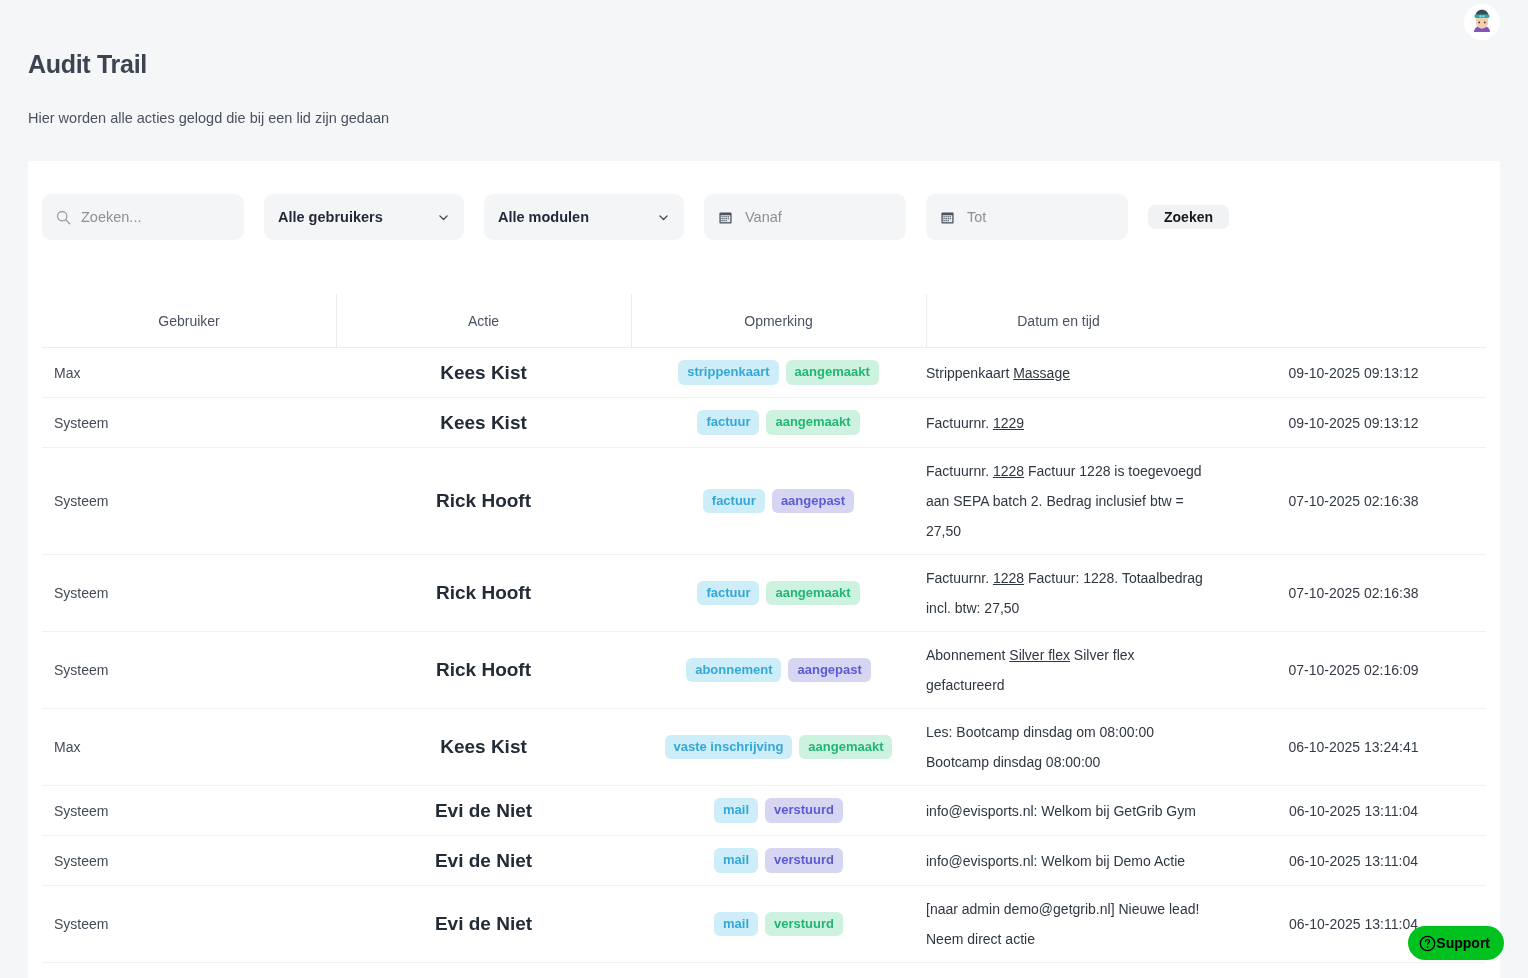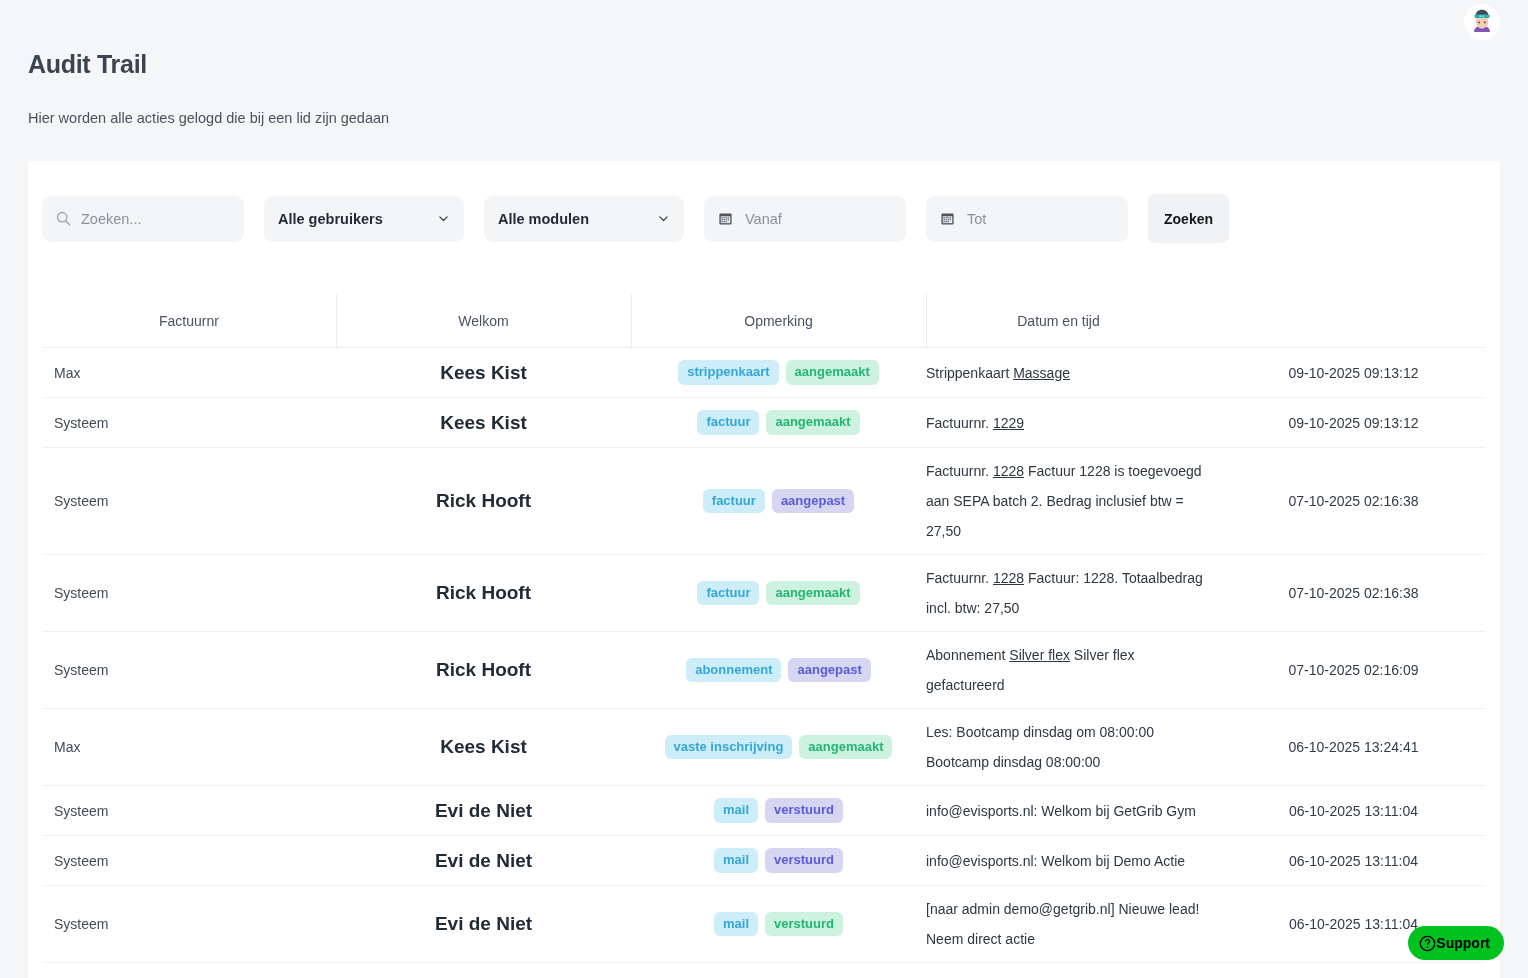--- a/index.html
+++ b/index.html
@@ -68,21 +68,21 @@
     border: none; background: transparent; outline: none;
     font-family: inherit; font-size: 14.5px; width: 100%;
     color: #32383f;
   }
   .field input::placeholder { color: #8b9099; }
   .search-icon { margin-right: 8px; flex: 0 0 auto; display:block; }
   .cal-icon { margin-right: 10px; flex: 0 0 auto; display:block; }
   .sel-label { flex: 1 1 auto; }
   .chev { flex: 0 0 auto; display:block; }
   .btn-zoeken {
-    height: 49px; padding: 0 16px;
+    height: 24px; padding: 0 16px;
     background: #f1f2f4; border: none; border-radius: 7px;
     font-family: inherit; font-size: 14px; font-weight: 700;
     color: #13181f; cursor: pointer;
   }
 
   
   .tbl { position: absolute; left: 14px; top: 133px; width: 1444px; }
   .thead {
     display: flex; height: 53px; align-items: center;
   }
@@ -226,22 +226,22 @@
           </g>
         </svg>
         <input type="text" placeholder="Tot" style="">
       </div>
 
       <button class="btn-zoeken">Zoeken</button>
     </div>
 
     <div class="tbl">
       <div class="thead">
-        <div class="th c0">Factuurnr</div>
-        <div class="th c2">Welkom</div>
+        <div class="th c0">Gebruiker</div>
+        <div class="th c2">Actie</div>
         <div class="th c3">Opmerking</div>
         <div class="th c4">Datum en tijd</div>
       </div>
       <div class="tbody" id="tbody">
           <div class="tr">
             <div class="td td-user">Max</div>
             <div class="td td-member">Kees Kist</div>
             <div class="td td-action">
               <span class="badge module">strippenkaart</span>
               <span class="badge green">aangemaakt</span>

